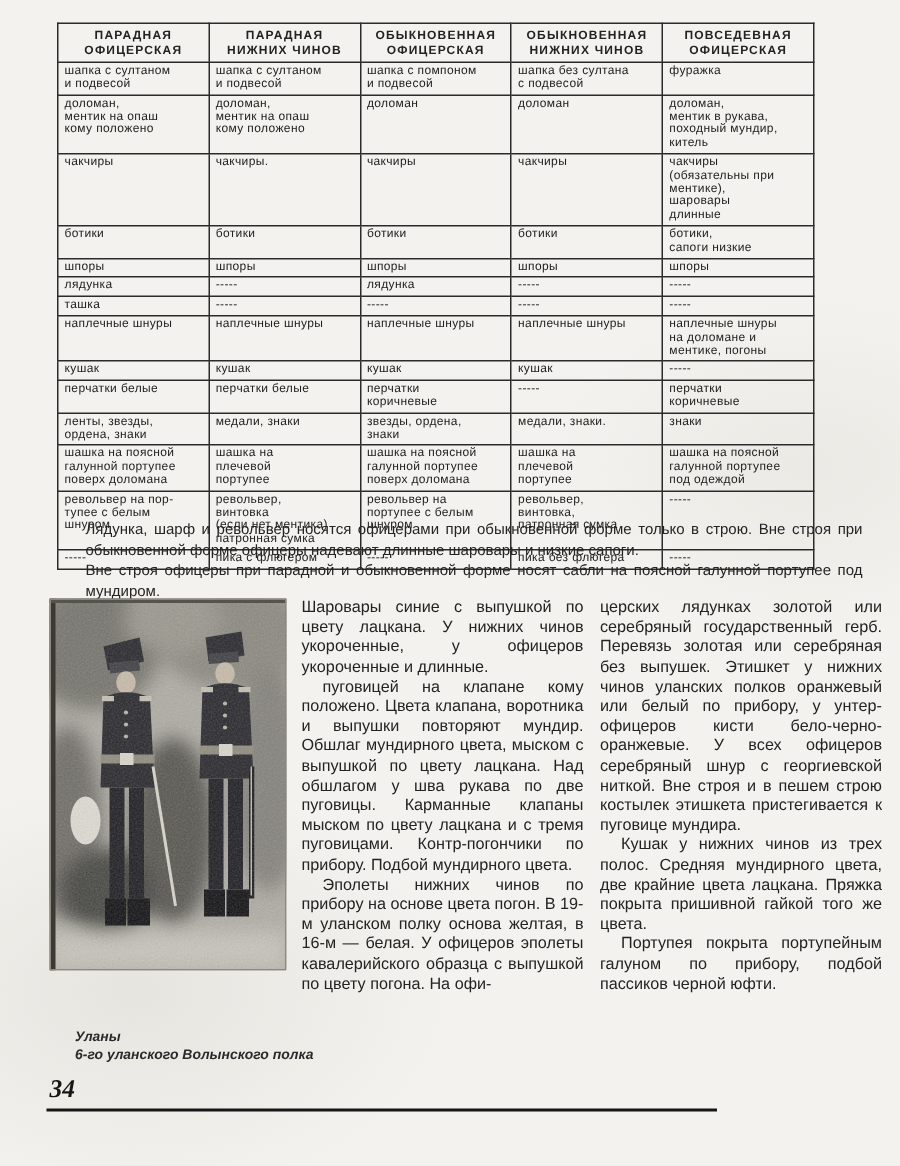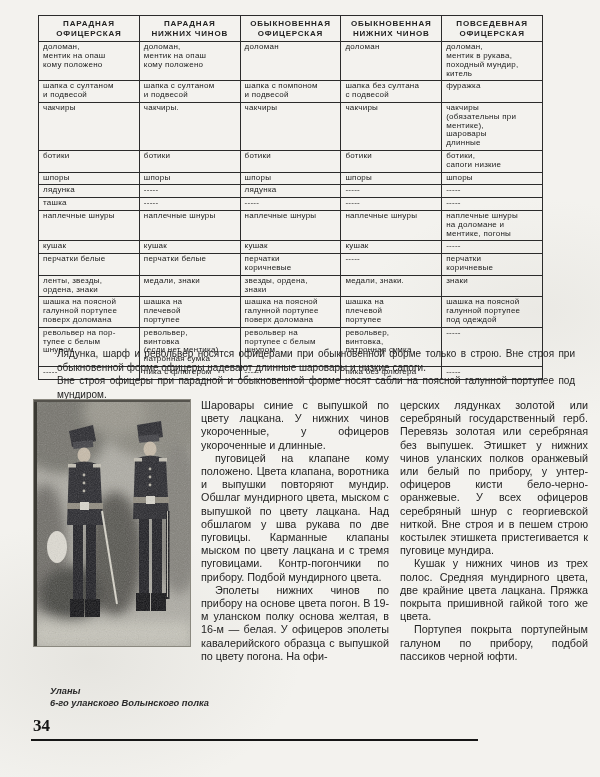--- a/index.html
+++ b/index.html
@@ -59,21 +59,21 @@
   
   .caption {
     position:absolute; left:38px; top:686px;
     font-size:9.3px; line-height:11.5px;
     font-style:italic; font-weight:bold;
     white-space:pre-line; color:#2a2a2a;margin-left:12px;
   }
   .page-number {
     position:absolute; left:33px; top:716px;
     font-family:"Liberation Serif","DejaVu Serif",serif;
-    font-weight:bold; font-size:17px; color:#151515;
+    font-style:italic; font-weight:bold; font-size:17px; color:#151515;
   }
   .footer-rule {
     position:absolute; left:31px; top:739px;
     width:447px; height:2px; background:#161616;
   }
 </style>
 </head>
 <body>
 
 <div class="page">
@@ -93,46 +93,46 @@
 ОФИЦЕРСКАЯ</th>
 
             <th>ОБЫКНОВЕННАЯ
 НИЖНИХ ЧИНОВ</th>
 
             <th>ПОВСЕДЕВНАЯ
 ОФИЦЕРСКАЯ</th>
           </tr>
       </thead>
       <tbody>
+
+          <tr>
+            <td>шапка с султаном
+и подвесой</td>
+            <td>шапка с султаном
+и подвесой</td>
+            <td>шапка с помпоном
+и подвесой</td>
+            <td>шапка без султана
+с подвесой</td>
+            <td>фуражка</td>
+          </tr>
 
           <tr>
             <td>доломан,
 ментик на опаш
 кому положено</td>
             <td>доломан,
 ментик на опаш
 кому положено</td>
             <td>доломан</td>
             <td>доломан</td>
             <td>доломан,
 ментик в рукава,
 походный мундир,
 китель</td>
-          </tr>
-
-          <tr>
-            <td>шапка с султаном
-и подвесой</td>
-            <td>шапка с султаном
-и подвесой</td>
-            <td>шапка с помпоном
-и подвесой</td>
-            <td>шапка без султана
-с подвесой</td>
-            <td>фуражка</td>
           </tr>
 
           <tr>
             <td>чакчиры</td>
             <td>чакчиры.</td>
             <td>чакчиры</td>
             <td>чакчиры</td>
             <td>чакчиры
 (обязательны при
 ментике),

